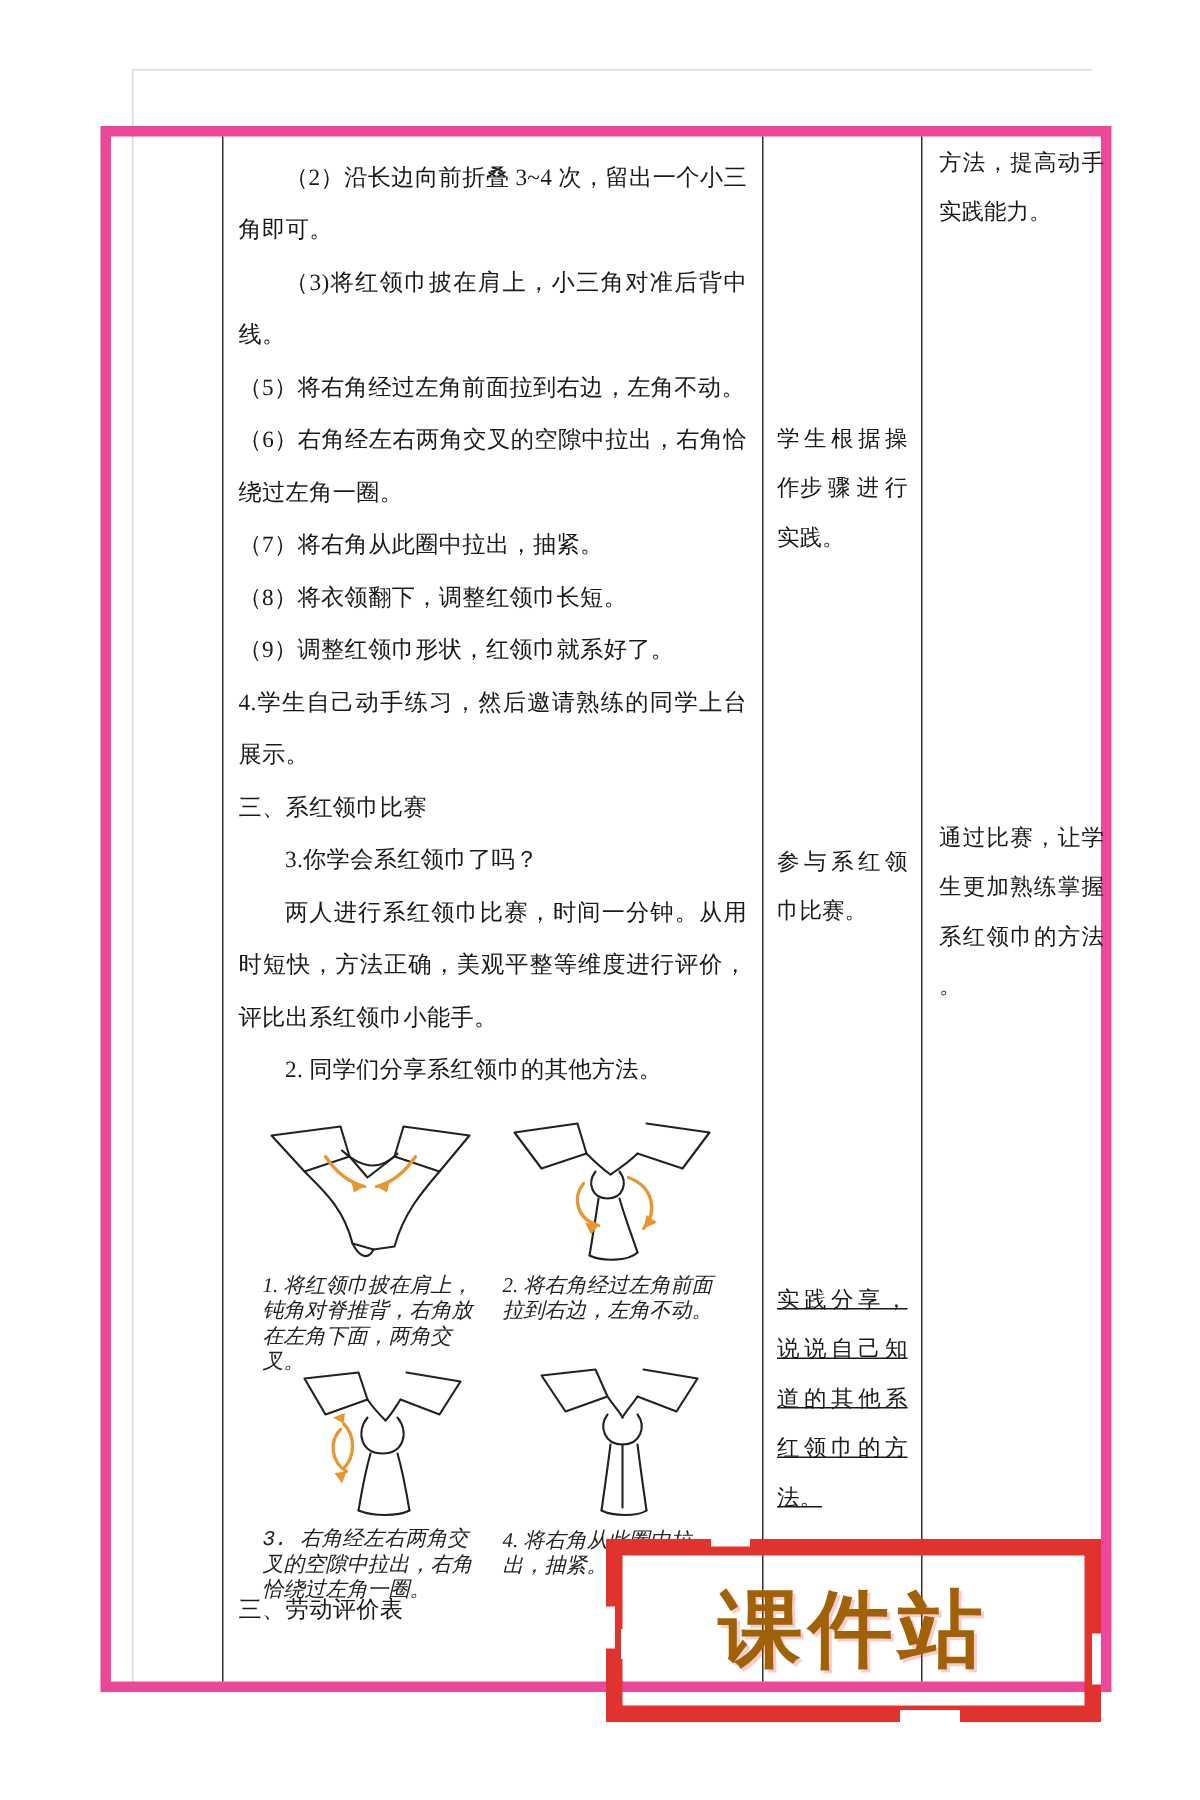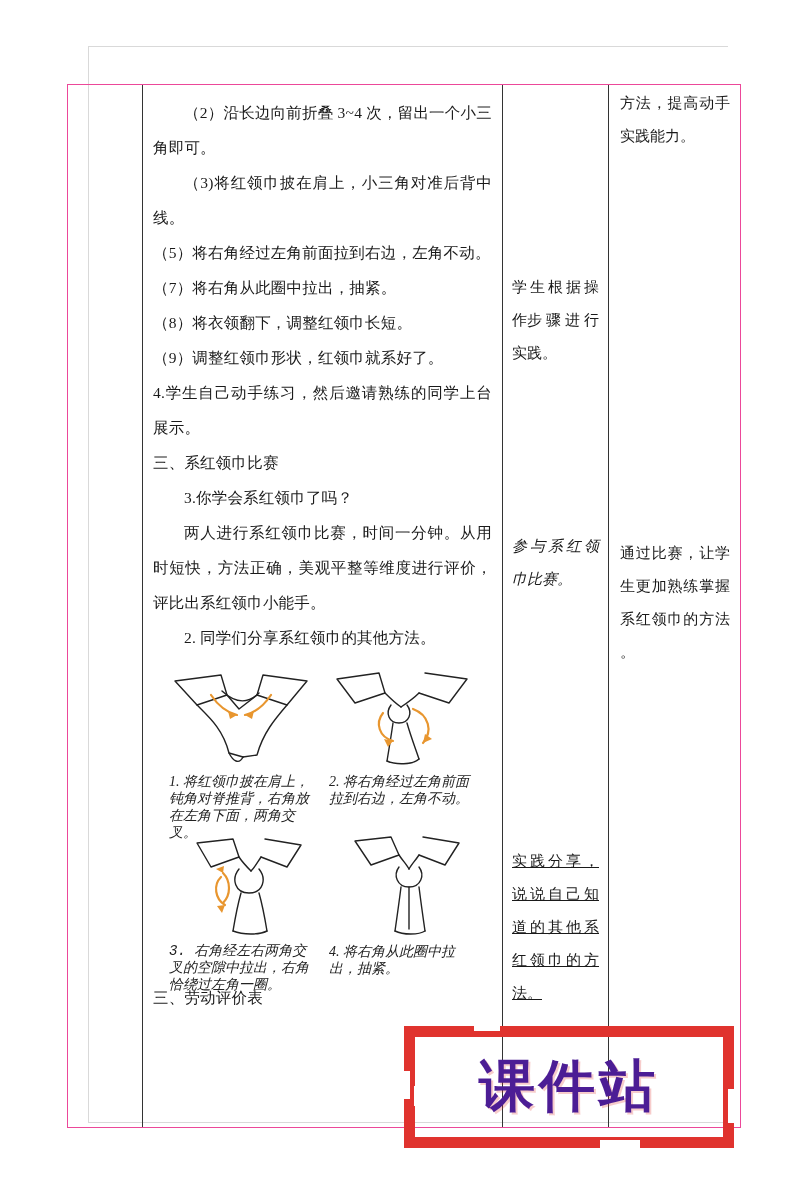--- a/index.html
+++ b/index.html
@@ -43,21 +43,21 @@
     background: #d9d9d9;
   }
 
   
   .table {
     position: absolute;
     left: 67px;
     top: 84px;
     width: 674px;
     height: 1044px;
-    border: 1px solid #ec4899;
+    border: 7px solid #ec4899;
     box-sizing: border-box;
   }
   .col-divider {
     position: absolute;
     top: 0;
     width: 1px;
     height: 100%;
     background: #333;
   }
   .c1 { left: 74px; }
@@ -98,21 +98,21 @@
   .col-c .blk {
     position: absolute;
     left: 9px;
     width: 87px;
     font-size: 15px;
     line-height: 33px;
     text-align: justify;
     text-justify: inter-ideograph;
   }
   .cblk1 { top: 186px; }
-  .cblk2 { top: 445px; font-style: italic; }
+  .cblk2 { top: 468px; }
   .cblk3 { top: 760px; text-decoration: underline; }
 
   
   .col-d {
     left: 541px; top: 0; width: 132px; height: 100%;
     padding: 0 10px;
   }
   .col-d .blk {
     position: absolute;
     left: 11px;
@@ -176,21 +176,21 @@
     width: 6px; height: 34px;
     background: #fff;
   }
   .stamp-text {
     position: absolute;
     left: 0; top: 0;
     width: 330px; height: 122px;
     display: flex;
     align-items: center;
     justify-content: center;
-    color: #4c1d95;
+    color: #a16207;
     font-family: "DejaVu Sans", sans-serif;
     font-weight: bold;
     font-size: 56px;
     letter-spacing: 4px;
     text-shadow: 2px 2px 0 rgba(224,51,46,0.25);
   }
   .stamp-nick1, .stamp-nick2, .stamp-nick3 {
     position: absolute;
     background: #fff;
   }
@@ -212,20 +212,21 @@
     <div class="col-divider c1"></div>
     <div class="col-divider c2"></div>
     <div class="col-divider c3"></div>
 
     <div class="cell col-a"></div>
 
     <div class="cell col-b">
       <p class="indent2">（2）沿长边向前折叠 3~4 次，留出一个小三角即可。</p>
       <p class="indent2">（3)将红领巾披在肩上，小三角对准后背中线。</p>
       <p>（5）将右角经过左角前面拉到右边，左角不动。</p>
+      <p>（6）右角经左右两角交叉的空隙中拉出，右角恰绕过左角一圈。</p>
       <p>（7）将右角从此圈中拉出，抽紧。</p>
       <p>（8）将衣领翻下，调整红领巾长短。</p>
       <p>（9）调整红领巾形状，红领巾就系好了。</p>
       <p>4.学生自己动手练习，然后邀请熟练的同学上台展示。</p>
       <p class="center">三、系红领巾比赛</p>
       <p class="indent2">3.你学会系红领巾了吗？</p>
       <p class="indent2">两人进行系红领巾比赛，时间一分钟。从用时短快，方法正确，美观平整等维度进行评价，评比出系红领巾小能手。</p>
       <p class="indent2">2.    同学们分享系红领巾的其他方法。</p>
 
       <div class="figure">

